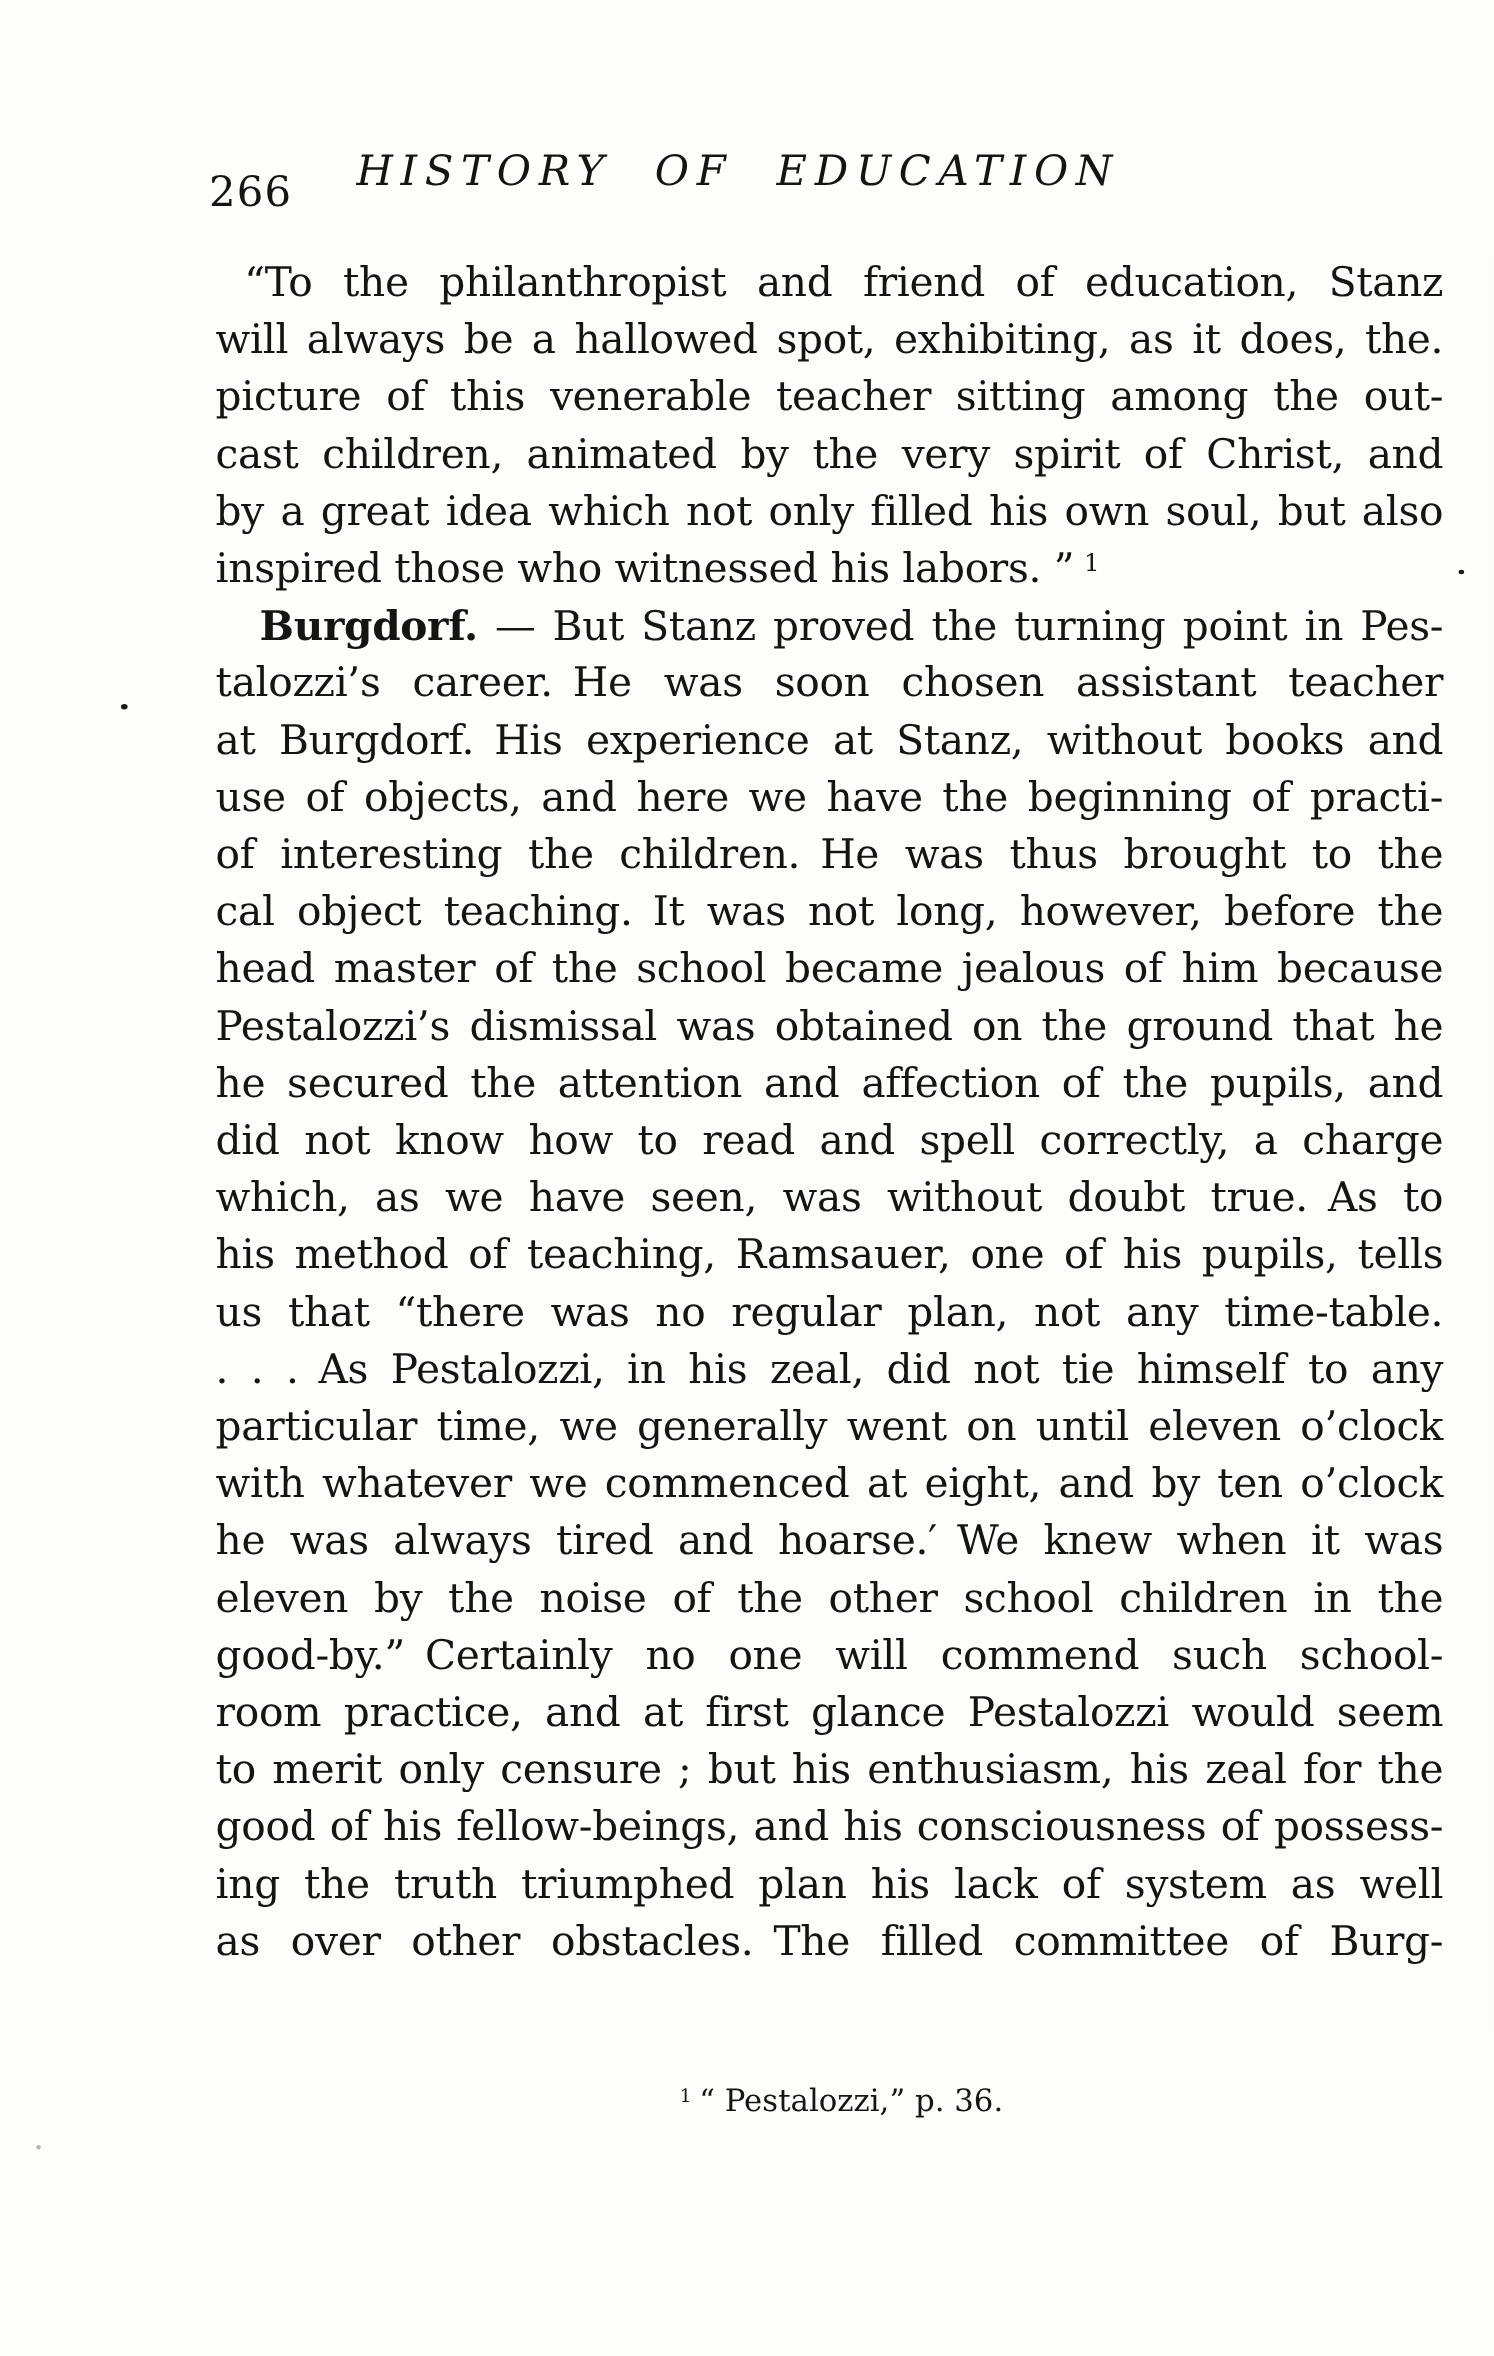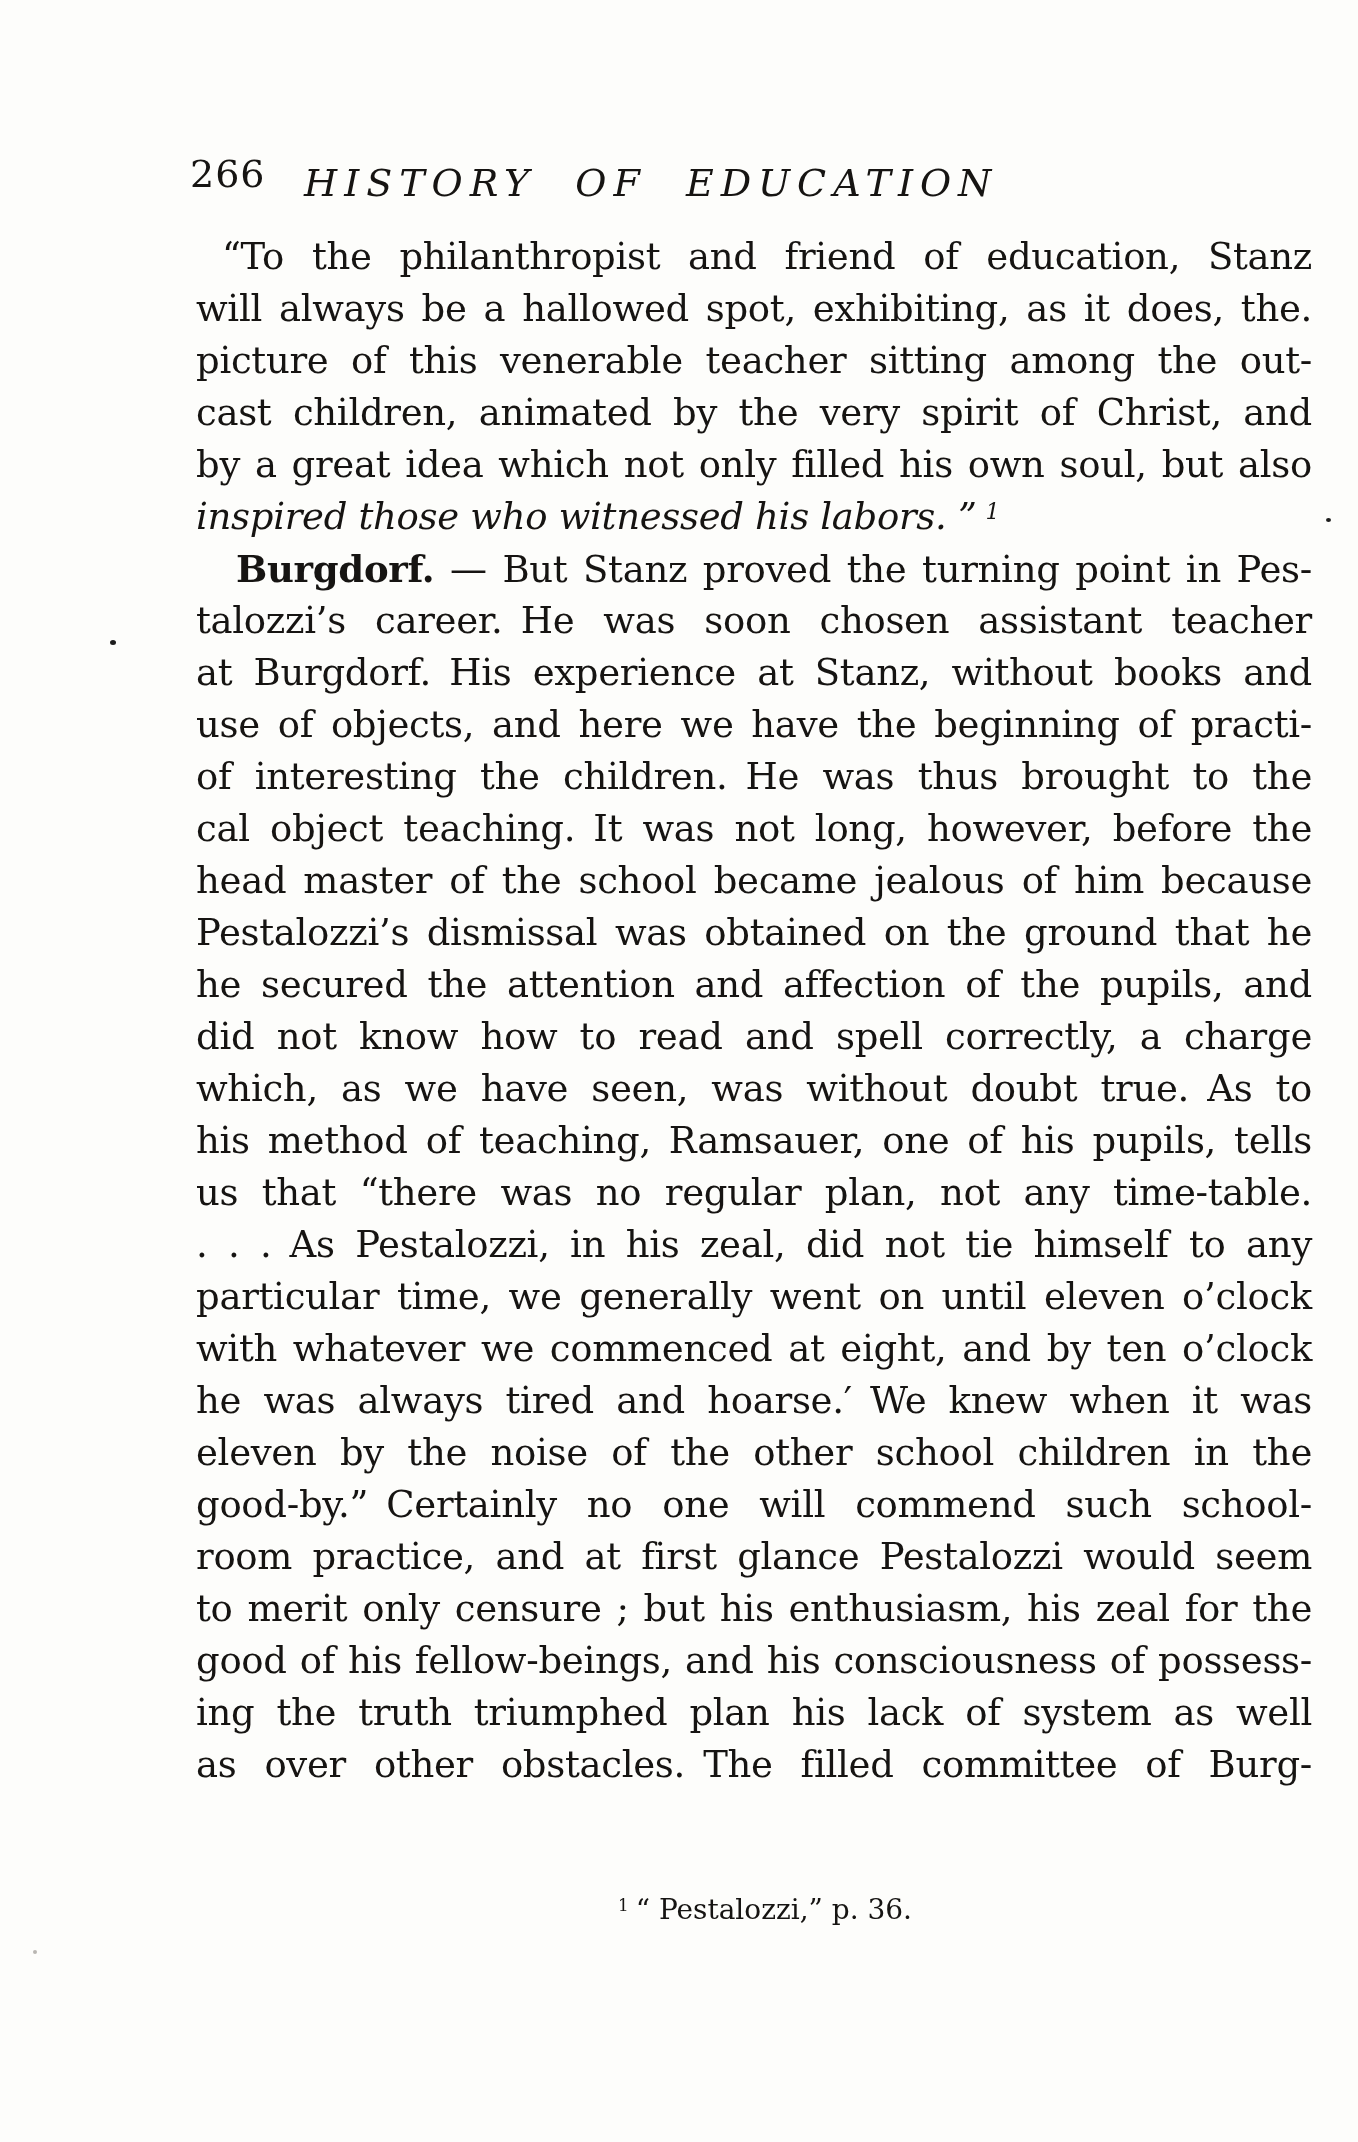--- a/index.html
+++ b/index.html
@@ -15,49 +15,47 @@
   .page-number {
     position: absolute;
     left: 190px;
     top: 136px;
     font-size: 38px;
     letter-spacing: 1px;
     margin-top: 16px;
   }
   .running-header {
     position: absolute;
-    left: 304px;
+    left: 324px;
     top: 133px;
     font-size: 38px;
     font-style: italic;
     letter-spacing: 7px;
     word-spacing: 20px;
     white-space: nowrap;
-    margin-top: 28px;
   }
   .body-text {
     position: absolute;
     left: 196px;
     top: 203px;
     width: 1116px;
     font-size: 37px;
     line-height: 52px;
     letter-spacing: -0.3px;
     margin-top: 28px;
   }
   .ln {
     text-align: justify;
     text-align-last: justify;
     white-space: nowrap;
     height: 52px;
   }
   .ln.left {
     text-align: left;
     text-align-last: left;
-    font-style: italic;
   }
   .ln.ind1 { text-indent: 26px; }
   .ln.ind2 { text-indent: 40px; }
   .ln b { font-weight: bold; }
   .ln sup, .footnote sup {
     font-size: 0.60em;
     vertical-align: baseline;
     position: relative;
     top: -0.45em;
     letter-spacing: 0;

